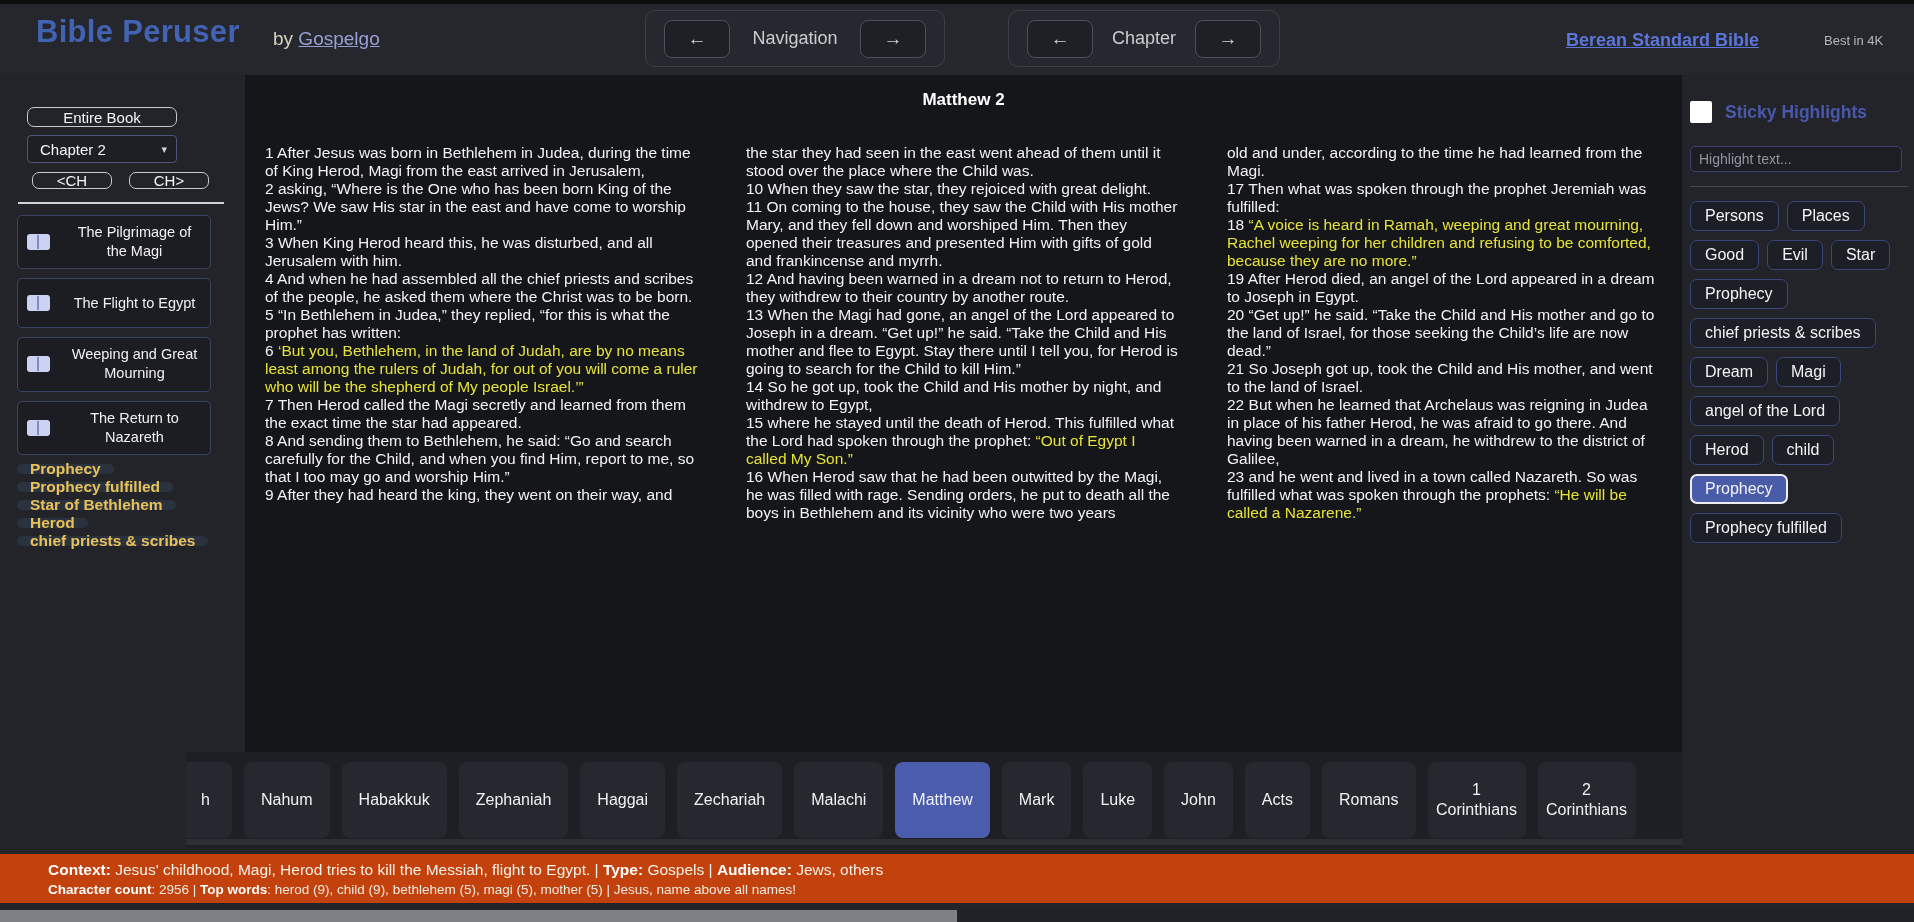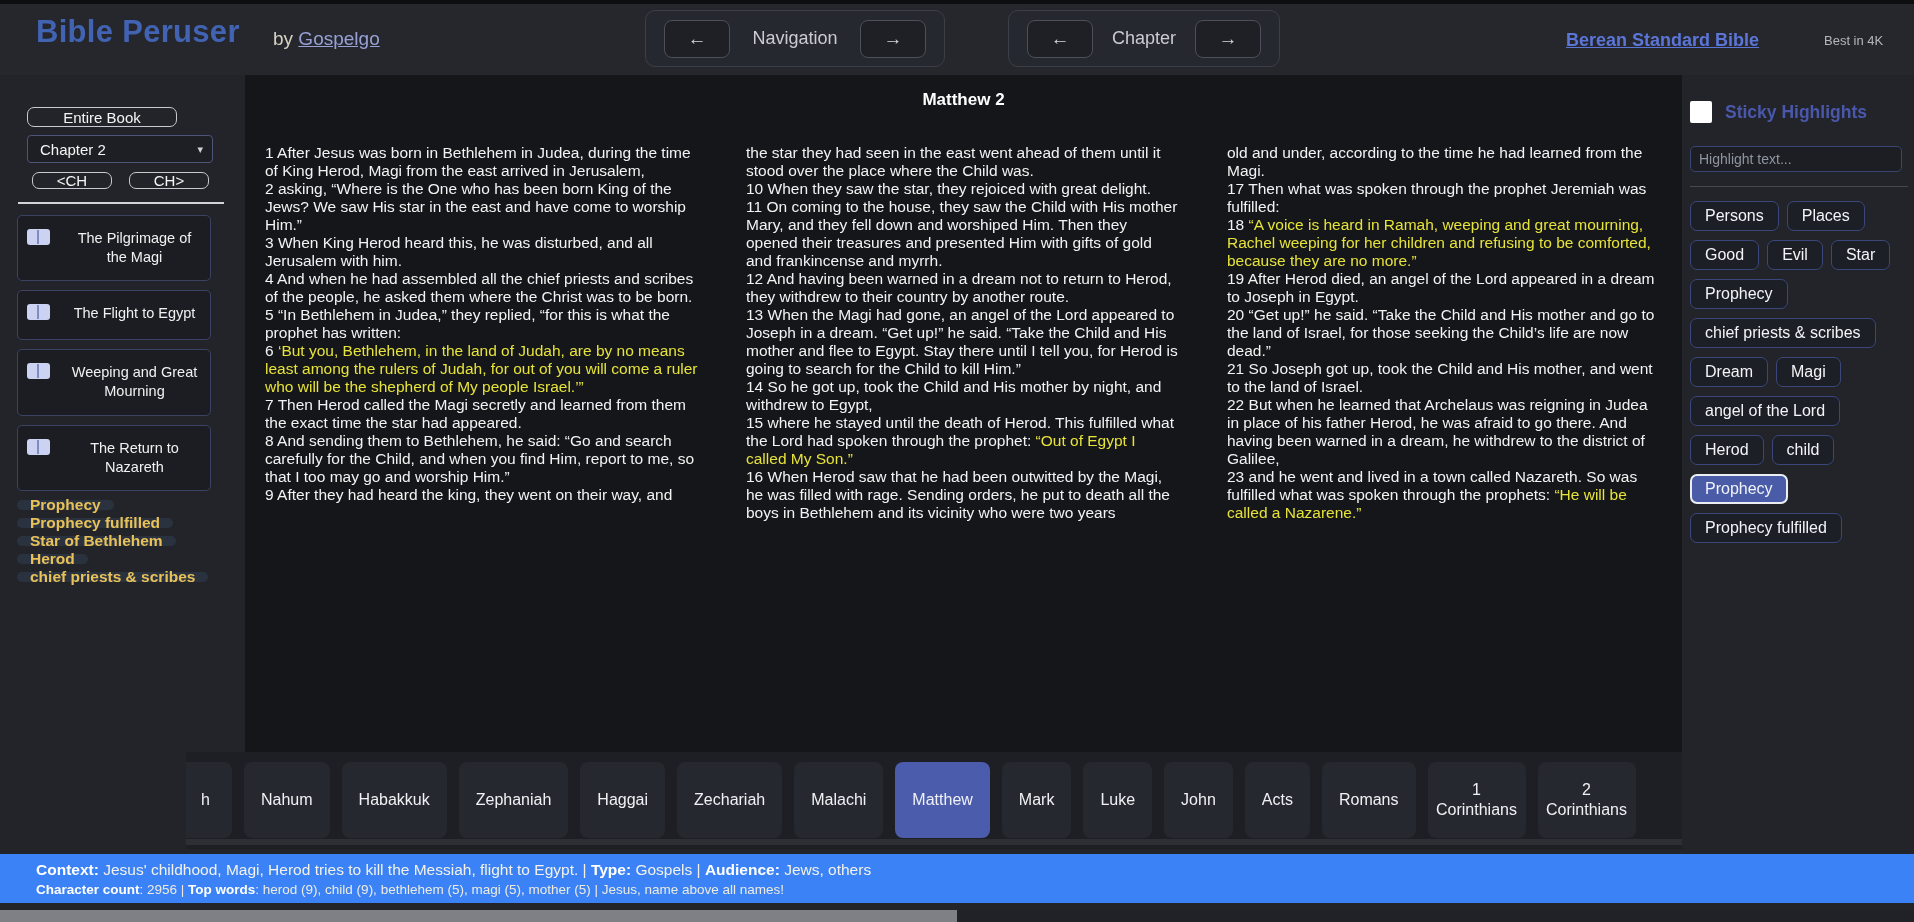--- a/index.html
+++ b/index.html
@@ -25,32 +25,32 @@
                color:#d6d8dc; font-size:19px; display:flex; align-items:center; justify-content:center; cursor:pointer; }
   .group-label { color:#caccd1; font-size:18px; padding:0 10px; }
   .bsb-link { position:absolute; left:1566px; top:26px; font-size:18px; font-weight:bold; color:#5b76d8; text-decoration:underline; cursor:pointer; }
   .quality { position:absolute; left:1824px; top:29px; font-size:13px; color:#b4b7bd; }
 
   
   .left-sidebar { position:absolute; left:20px; top:75px; width:210px; }
   .entire-book { display:flex; align-items:center; justify-content:center; margin:32px 0 0 7px;
                  width:150px; height:20px; border:1.5px solid #c6c9cf; border-radius:7px;
                  background:transparent; color:#f5f5f5; font-size:15px; cursor:pointer; }
-  .chapter-select { display:flex; align-items:center; margin:8px 0 0 7px; width:186px; height:28px;
+  .chapter-select { display:flex; align-items:center; margin:8px 0 0 7px; width:150px; height:28px;
                     border:1px solid #4d5578; border-radius:4px; background:#1d1f25; color:#f5f5f5;
                     font-size:15px; padding:0 9px 0 12px; cursor:pointer; }
   .chapter-select .sel-value { flex:1; }
   .caret { font-size:11px; color:#cfd1d6; }
   .ch-row { display:flex; gap:17px; margin:9px 0 0 12px; }
   .ch-btn { width:80px; height:17px; border:1.5px solid #c6c9cf; border-radius:7px; background:transparent;
             color:#f5f5f5; font-size:15px; display:flex; align-items:center; justify-content:center; cursor:pointer; }
   .sidebar-divider { margin:13px 0 0 -2px; width:206px; border-top:2px solid #d2d3d6; }
   .sections { margin-top:11px; }
-  .section-btn { display:flex; gap:18px; width:194px; min-height:50px; margin:0 0 9px -3px;
-                 padding:13px 9px; border:1px solid #3b4364; border-radius:5px; background:#1b1d23;
+  .section-btn { display:flex; align-items:center; gap:18px; width:194px; min-height:50px; margin:0 0 9px -3px;
+                 padding:7px 9px; border:1px solid #3b4364; border-radius:5px; background:#1b1d23;
                  color:#f1f1f1; font-size:14.5px; line-height:1.32; cursor:pointer; }
   .section-label { flex:1; text-align:center; }
   .book-icon { position:relative; width:23px; height:16px; background:#ccd3f2; border-radius:3px; flex:0 0 auto; }
   .book-seam { position:absolute; left:10px; top:1px; width:2px; height:14px; background:#7f8cc0; }
   .left-tags { margin-top:3px; }
   .gold-tag { display:inline-block; margin:0 0 8px -3px; padding:5px 13px; background:#2b323f; border-radius:8px;
               color:#e8c258; font-weight:bold; font-size:15.5px; cursor:pointer; }
   .tag-line { line-height:0; }
 
   
@@ -80,21 +80,21 @@
   .book-tabs { display:flex; gap:12px; margin-top:10px; height:76px; }
   .tab { background:#26282f; border-radius:8px; color:#f0f1f4; font-size:16px; height:76px; padding:0 17px;
          display:flex; align-items:center; justify-content:center; text-align:center; white-space:nowrap;
          cursor:pointer; flex:0 0 auto; }
   .tab.selected { background:#4a5cab; }
   .tab.clipped { margin-left:-60px; width:106px; justify-content:flex-end; padding-right:22px; }
   .tab.narrow { white-space:normal; width:98px; padding:0 8px; line-height:1.25; }
   .tabs-scrollbar { position:absolute; left:0; bottom:4px; width:100%; height:6px; background:#2d2f34; }
 
   
-  .footer { position:absolute; left:0; top:854px; width:1914px; height:49px; background:#3b82f6; padding:7px 0 0 36px; }
+  .footer { position:absolute; left:0; top:854px; width:1914px; height:49px; background:#c2410c; padding:7px 0 0 48px; }
   .f1 { font-size:15.5px; color:#f4f2e8; }
   .f2 { margin-top:3px; font-size:13.5px; color:#edebe0; }
   .footer b { color:#ffffff; }
 
   .hscrollbar { position:absolute; left:0; top:910px; width:1914px; height:12px; background:#202227; }
   .hthumb { width:957px; height:12px; background:#7e8085; cursor:pointer; }
 </style>
 </head>
 <body>
 

